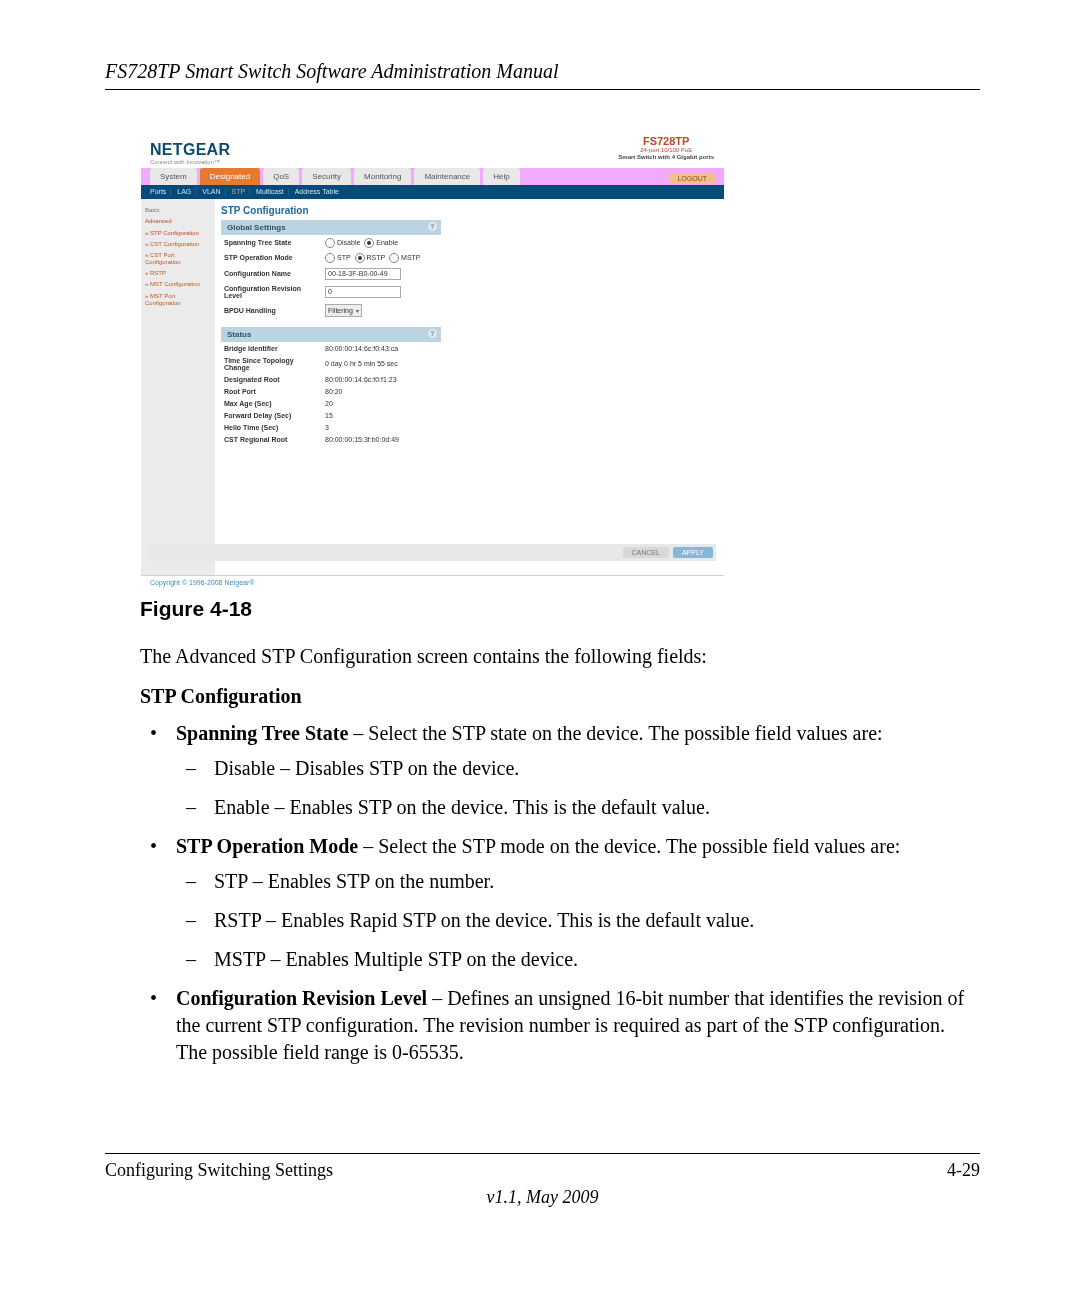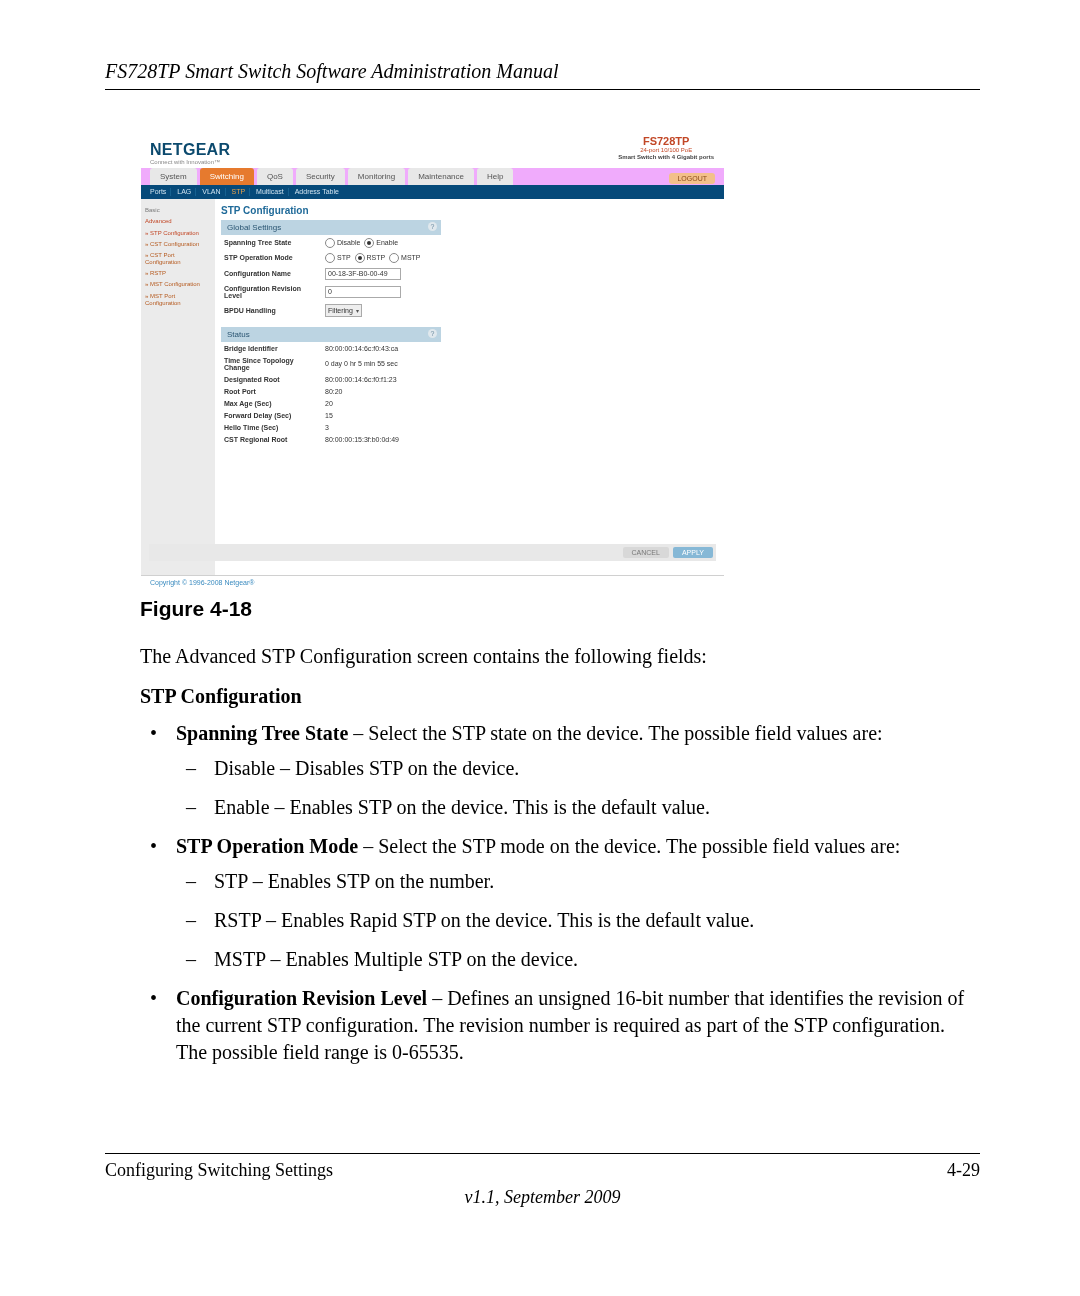--- a/index.html
+++ b/index.html
@@ -22,21 +22,21 @@
 .subtab{display:inline-block;margin-right:4px;color:#cfe3f0}
 .subtab.active{color:#e9a24a}
 .subtab-sep{display:inline-block;width:1px;height:8px;background:#3085b5;opacity:.4;margin-right:4px;vertical-align:middle}
 .panel-body{display:flex;background:#f3f3f3;min-height:376px;position:relative}
 .sidebar{width:66px;background:#ebebeb;padding:6px 4px;font-size:6px}
 .sidebar .sb-item{color:#b55a1f;padding:2px 0;line-height:1.2}
 .sidebar .sb-item.gray{color:#7a7a7a}
 .sidebar .sb-item.active{color:#c24726}
 .content{flex:1;padding:6px 8px 6px 6px;background:#fff}
 .page-h{color:#1f6a99;font-size:10px;font-weight:700;margin-bottom:4px}
-.section-hdr{background:#bcd4e2;color:#2a5572;font-size:8px;font-weight:400;padding:3px 6px;position:relative;width:208px}
+.section-hdr{background:#bcd4e2;color:#2a5572;font-size:8px;font-weight:700;padding:3px 6px;position:relative;width:208px}
 .help-icon{position:absolute;right:4px;top:2px;width:9px;height:9px;background:#e0e8ed;border-radius:50%;font-size:7px;color:#6a8aa0;text-align:center;line-height:9px}
 .form-table{width:220px;font-size:7px;color:#333;border-collapse:collapse;margin-bottom:8px}
 .form-table td{padding:2.5px 3px;vertical-align:middle}
 .form-table td:first-child{font-weight:700;width:95px}
 .radio{display:inline-block;width:8px;height:8px;border:1px solid #888;border-radius:50%;vertical-align:middle;margin-right:2px;position:relative}
 .radio.checked::after{content:"";position:absolute;width:4px;height:4px;background:#333;border-radius:50%;top:2px;left:2px}
 .txt-input{border:1px solid #aaa;font-size:7px;padding:0 2px;height:10px;line-height:10px;width:70px;background:#fff;display:inline-block}
 .sel{border:1px solid #aaa;font-size:7px;height:11px;background:#eee;display:inline-flex;align-items:center;padding:0 2px;gap:3px}
 .sel::after{content:"▾";font-size:6px;color:#555}
 .footer-bar{position:absolute;bottom:14px;right:8px;left:8px;background:#e8e8e8;display:flex;justify-content:flex-end;gap:4px;padding:3px;font-size:7px}
@@ -66,21 +66,21 @@
       <span class="brand">NETGEAR</span>
       <span class="brand-tag">Connect with Innovation™</span>
       <div class="model">
         <div class="model-name">FS728TP</div>
         <div class="model-desc">24-port 10/100 PoE</div>
         <div class="model-sub">Smart Switch with 4 Gigabit ports</div>
       </div>
     </div>
     <div class="tabs">
       <span class="tab">System</span>
-      <span class="tab active">Switching</span>
+      <span class="tab active">Designated</span>
       <span class="tab">QoS</span>
       <span class="tab">Security</span>
       <span class="tab">Monitoring</span>
       <span class="tab">Maintenance</span>
       <span class="tab">Help</span>
       <span class="logout">LOGOUT</span>
     </div>
     <div class="subtab-bar">
       <span class="subtab">Ports</span><span class="subtab-sep"></span>
       <span class="subtab">LAG</span><span class="subtab-sep"></span>
@@ -200,13 +200,13 @@
   </li>
   <li>
     <b>Configuration Revision Level</b><span> – Defines an unsigned 16-bit number that identifies the revision of the current STP configuration. The revision number is required as part of the STP configuration. The possible field range is 0-65535.</span>
   </li>
 </ul>
 
 <div class="page-footer">
   <span>Configuring Switching Settings</span>
   <span>4-29</span>
 </div>
-<div class="version">v1.1, September 2009</div>
+<div class="version">v1.1, May 2009</div>
 
 </body></html>

